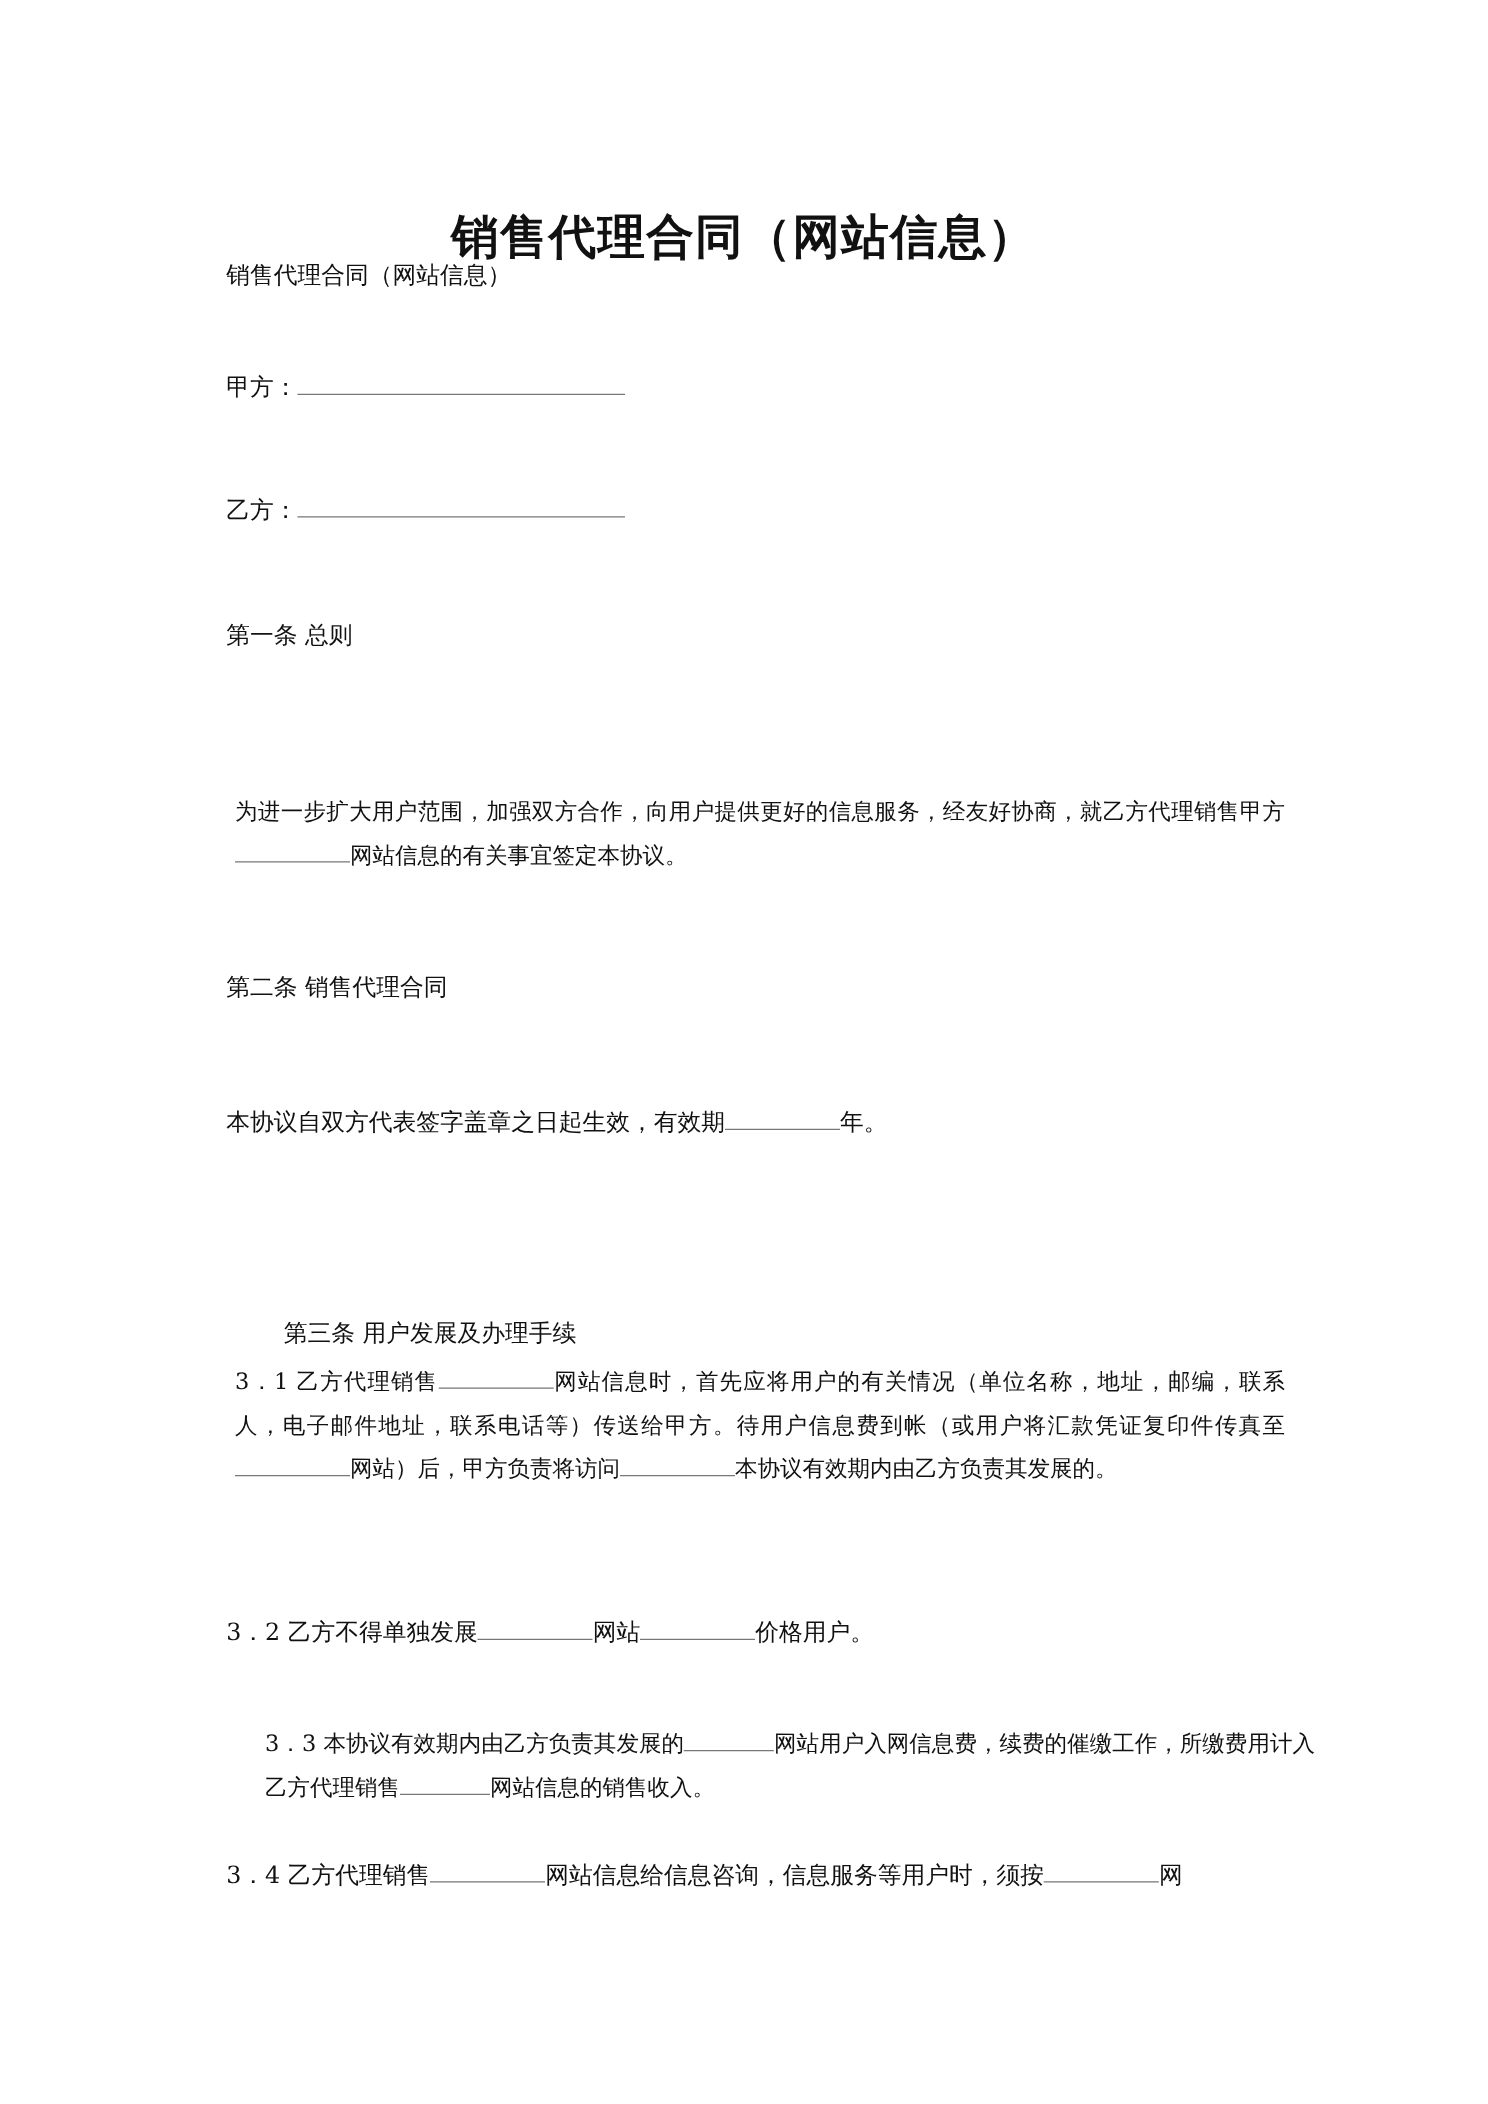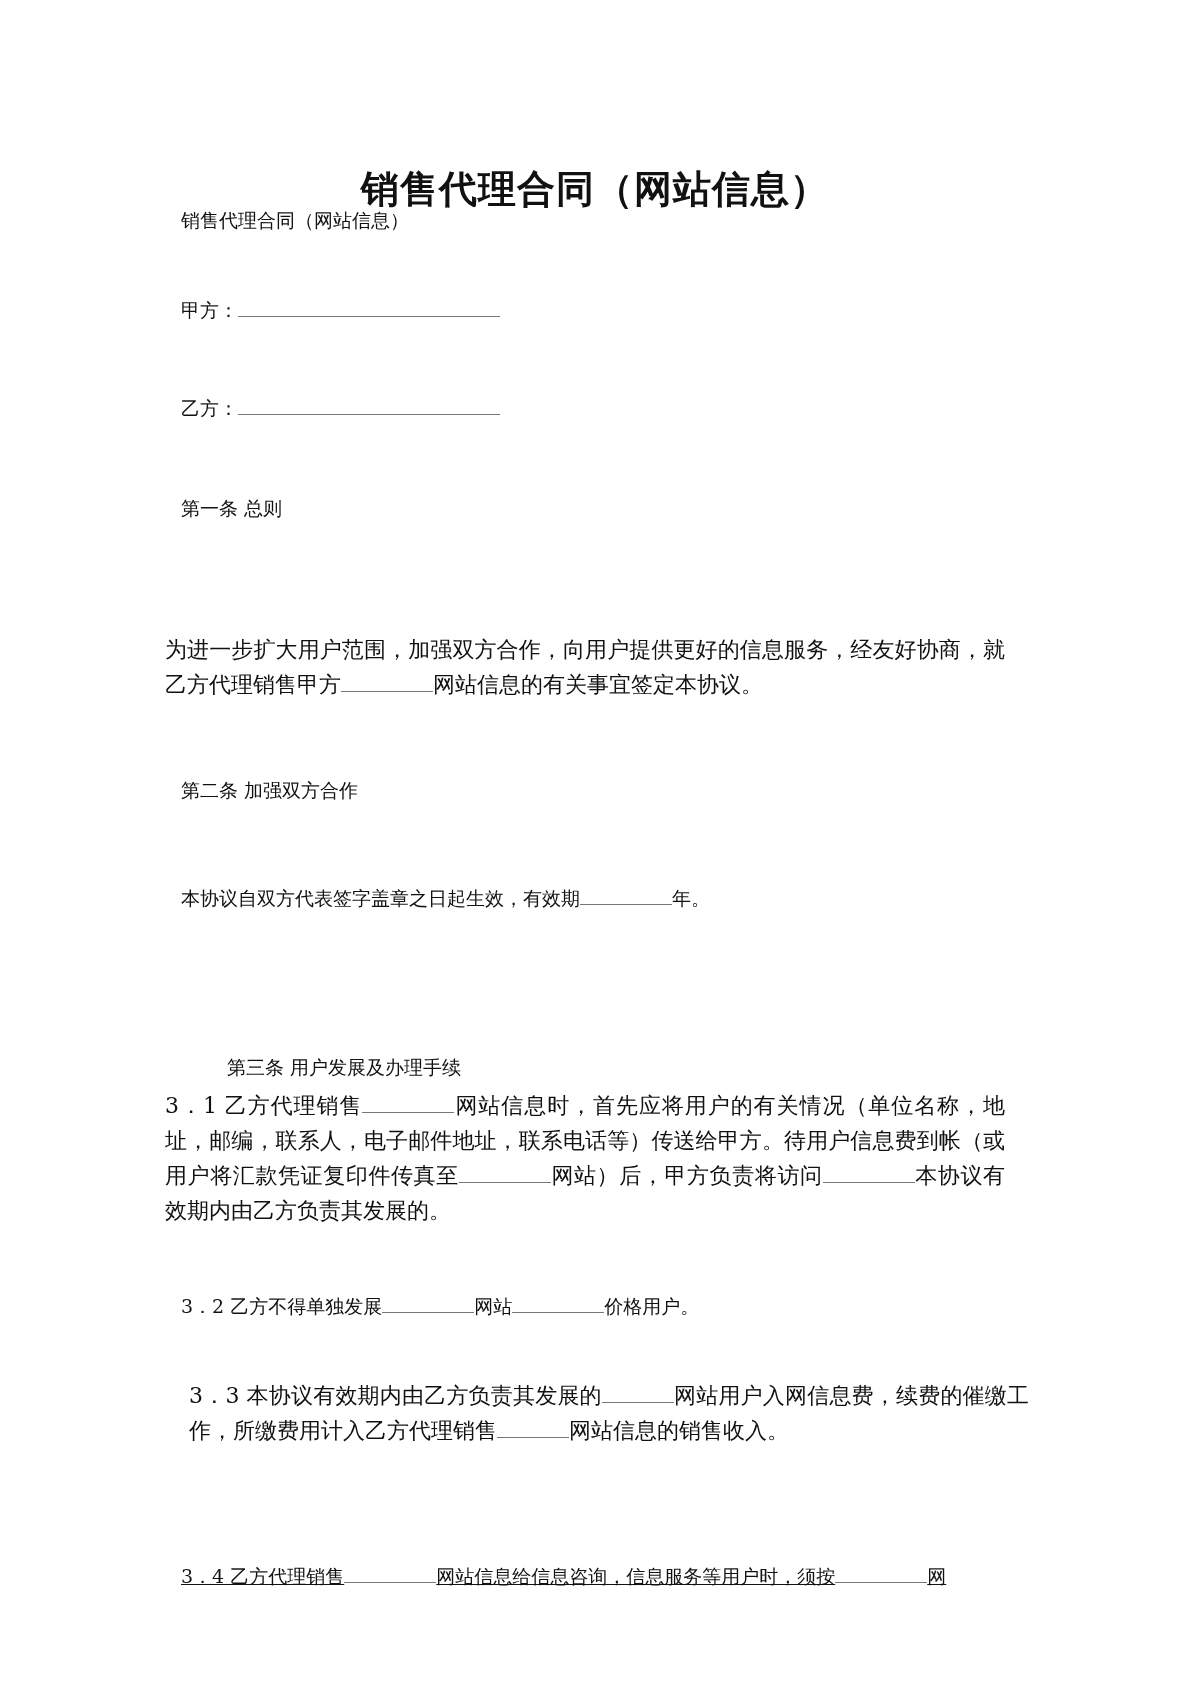--- a/index.html
+++ b/index.html
@@ -1,21 +1,21 @@
 <!DOCTYPE html>
 <html><head>
 <meta charset="utf-8">
 <style>
   html, body { margin: 0; padding: 0; background: #ffffff; }
   body { width: 1190px; height: 1683px; position: relative; overflow: hidden;
          font-family: "DejaVu Serif", "Liberation Serif", serif; color: #111; }
   .title { position: absolute; left: 0; width: 1190px; top: 164px; text-align: center;
            font-family: "DejaVu Sans", sans-serif; font-weight: bold; font-size: 38px; letter-spacing: 1px; }
   .line { position: absolute; left: 181px; font-size: 19px; white-space: nowrap; line-height: 32px; }
-  .para { position: absolute; left: 165px; width: 840px; font-size: 22px; line-height: 35px; text-align: justify; }
+  .para { position: absolute; left: 188px; width: 840px; font-size: 18px; line-height: 35px; text-align: justify; }
   .blank { display: inline-block; border-bottom: 1px solid #777; height: 20px; vertical-align: baseline; }
   .b-long { width: 262px; }
   .b-9 { width: 92px; }
   .b-7 { width: 72px; }
 </style>
 </head>
 <body>
 
 <div class="title">销售代理合同（网站信息）</div>
 
@@ -28,35 +28,35 @@
 <div class="line" style="top:380px;margin-top:12px;">
   <span>乙方：</span><span class="blank b-long"></span>
 </div>
 
 <div class="line" style="top:492px;">第一条 总则</div>
 
 <div class="para" style="top:632px;">
   <span>为进一步扩大用户范围，加强双方合作，向用户提供更好的信息服务，经友好协商，就乙方代理销售甲方</span><span class="blank b-9"></span><span>网站信息的有关事宜签定本协议。</span>
 </div>
 
-<div class="line" style="top:774px;">第二条 加强双方合作</div>
+<div class="line" style="top:774px;">第二条 销售代理合同</div>
 
 <div class="line" style="top:882px;">
   <span>本协议自双方代表签字盖章之日起生效，有效期</span><span class="blank b-9"></span><span>年。</span>
 </div>
 
 <div class="line" style="top:1051px;margin-left:46px;">第三条 用户发展及办理手续</div>
 
 <div class="para" style="top:1088px;">
   <span>3．1 乙方代理销售</span><span class="blank b-9"></span><span>网站信息时，首先应将用户的有关情况（单位名称，地址，邮编，联系人，电子邮件地址，联系电话等）传送给甲方。待用户信息费到帐（或用户将汇款凭证复印件传真至</span><span class="blank b-9"></span><span>网站）后，甲方负责将访问</span><span class="blank b-9"></span><span>本协议有效期内由乙方负责其发展的。</span>
 </div>
 
 <div class="line" style="top:1290px;">
   <span>3．2 乙方不得单独发展</span><span class="blank b-9"></span><span>网站</span><span class="blank b-9"></span><span>价格用户。</span>
 </div>
 
 <div class="para" style="top:1378px;margin-left:24px;">
   <span>3．3 本协议有效期内由乙方负责其发展的</span><span class="blank b-7"></span><span>网站用户入网信息费，续费的催缴工作，所缴费用计入乙方代理销售</span><span class="blank b-7"></span><span>网站信息的销售收入。</span>
 </div>
 
-<div class="line" style="top:1560px;text-decoration:underline;">
+<div class="line" style="top:1484px;">
   <span>3．4 乙方代理销售</span><span class="blank b-9"></span><span>网站信息给信息咨询，信息服务等用户时，须按</span><span class="blank b-9"></span><span>网</span>
 </div>
 
 </body></html>

